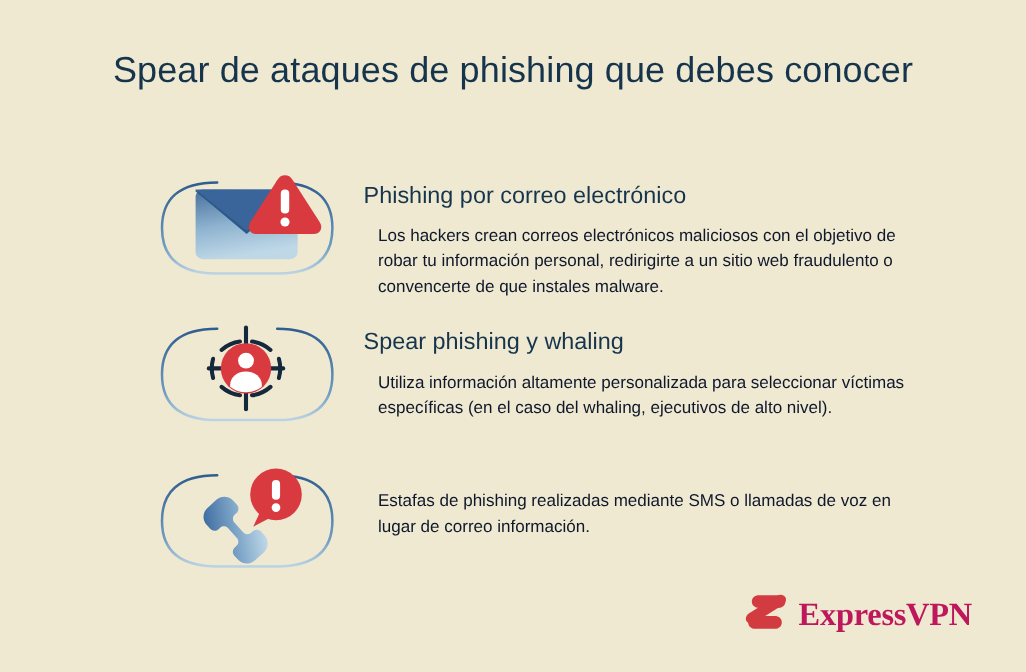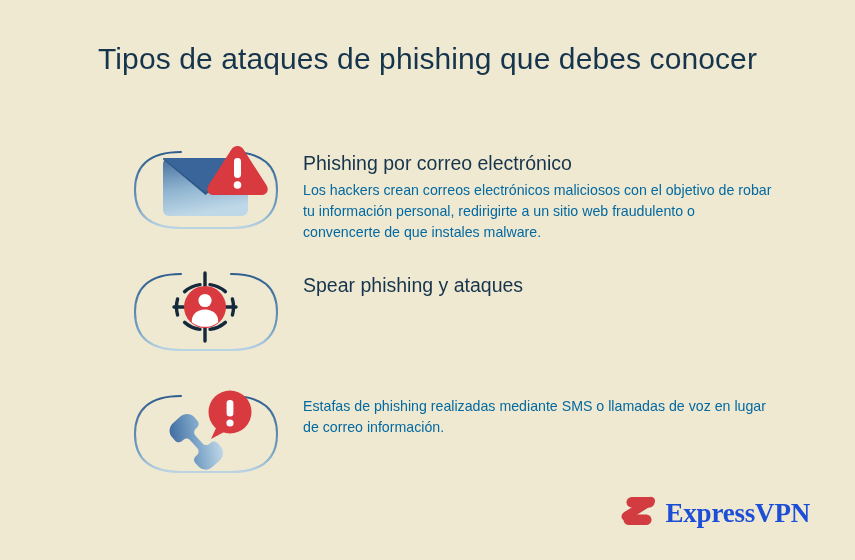--- a/index.html
+++ b/index.html
@@ -66,50 +66,50 @@
   .item-heading {
     font-size: 19.5px;
     font-weight: 400;
     color: #16344C;
     margin: 0 0 5px 0;
     line-height: 1.2;
   }
   .item-body {
     font-size: 14.2px;
     font-weight: 400;
-    color: #0369a1;
-    margin: 0;
+    color: #0f172a;
+    margin: 12px;
     line-height: 1.48;
   }
   .brand {
     position: absolute;
     right: 45px;
     bottom: 28px;
     display: flex;
     align-items: center;
     gap: 9px;
   }
   .brand-mark {
     display: block;
   }
   .brand-word {
     font-family: "Liberation Serif", serif;
     font-size: 27px;
     font-weight: 700;
-    color: #1d4ed8;
+    color: #be185d;
     letter-spacing: -0.2px;
     line-height: 1;
   }
 </style>
 </head>
 <body>
 
 <div class="infographic">
 
-  <div class="page-title">Tipos de ataques de phishing que debes conocer</div>
+  <div class="page-title">Spear de ataques de phishing que debes conocer</div>
 
   <div class="items">
 
     <div class="item">
       <div class="icon-wrap">
         <svg width="160" height="100" viewBox="0 0 160 100" xmlns="http://www.w3.org/2000/svg">
           <defs>
             <linearGradient id="envGrad" x1="0" y1="0" x2="0.25" y2="1">
               <stop offset="0%" stop-color="#466E9C"></stop>
               <stop offset="55%" stop-color="#8FB4D0"></stop>
@@ -172,21 +172,22 @@
             <path d="M 95 45 L 111 45"></path>
           </g>
 
           <circle cx="80" cy="45" r="21" fill="#D93A40"></circle>
 
           <circle cx="80" cy="38.5" r="6.6" fill="#FFFFFF"></circle>
           <path d="M 80 47.5 C 87.8 47.5 93.2 52.6 93.2 58.8 L 93.2 60.2 A 21 21 0 0 1 66.8 60.2 L 66.8 58.8 C 66.8 52.6 72.2 47.5 80 47.5 Z" fill="#FFFFFF"></path>
         </svg>
       </div>
       <div class="item-text">
-        <p class="item-heading">Spear phishing y ataques</p>
+        <p class="item-heading">Spear phishing y whaling</p>
+        <p class="item-body">Utiliza información altamente personalizada para seleccionar víctimas específicas (en el caso del whaling, ejecutivos de alto nivel).</p>
       </div>
     </div>
 
     <div class="item">
       <div class="icon-wrap">
         <svg width="160" height="100" viewBox="0 0 160 100" xmlns="http://www.w3.org/2000/svg">
           <defs>
             <linearGradient id="phoneGrad" x1="0.1" y1="0" x2="0.9" y2="1">
               <stop offset="0%" stop-color="#3D6BA0"></stop>
               <stop offset="55%" stop-color="#83AACB"></stop>

